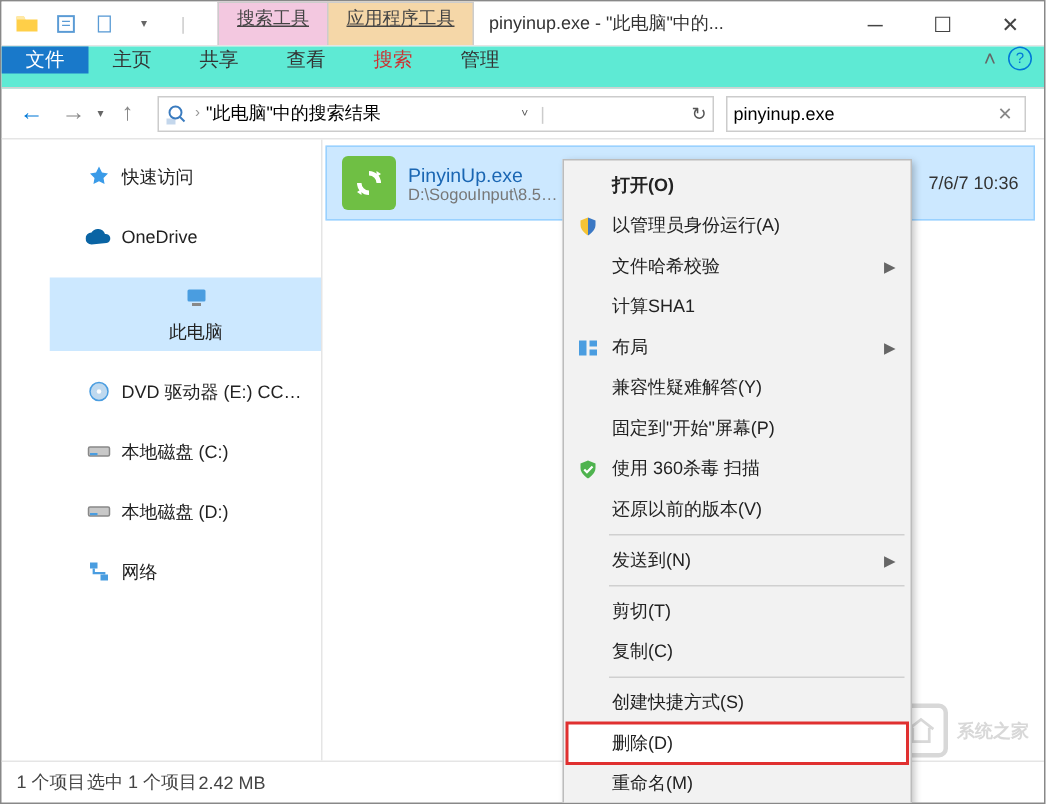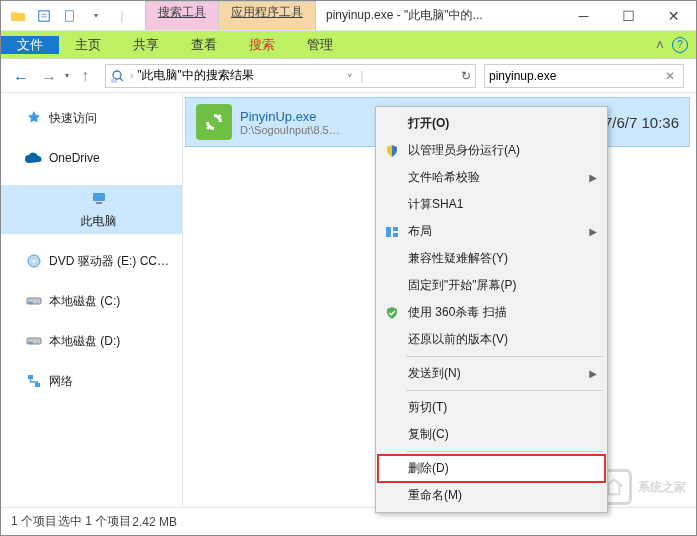--- a/index.html
+++ b/index.html
@@ -9,56 +9,56 @@
 .title-left { display: flex; align-items: center; gap: 4px; padding: 0 6px; }
 .qat-btn { width: 22px; height: 22px; display: flex; align-items: center; justify-content: center; color: #444; }
 .title-tabs { display: flex; margin-left: 6px; }
 .title-tab { padding: 3px 12px 2px; border: 1px solid #ccc; border-bottom: none; text-align: center; font-size: 12px; line-height: 1.2; text-decoration: underline; }
 .title-tab.search { background: #f3c8e0; color: #444; }
 .title-tab.app { background: #f5d7a8; color: #444; margin-left: -1px; }
 .title-text { flex: 1; padding: 0 10px; display: flex; align-items: center; color: #333; font-size: 12px; }
 .win-controls { display: flex; }
 .win-btn { width: 45px; display: flex; align-items: center; justify-content: center; color: #444; font-size: 14px; }
 
-.ribbon { height: 28px; display: flex; align-items: center; background: #bef264; border-bottom: 1px solid #d0d0d0; }
+.ribbon { height: 28px; display: flex; align-items: flex-start; background: #5eead4; border-bottom: 1px solid #d0d0d0; }
 .ribbon-tab { padding: 0 16px; display: flex; align-items: center; color: #333; font-size: 13px; }
 .ribbon-tab.file { background: #1979ca; color: #fff; }
 .ribbon-tab.search2 { color: #c33; }
 .ribbon-right { margin-left: auto; display: flex; align-items: center; padding: 0 8px; gap: 8px; color: #666; }
 .hide-ribbon { font-size: 14px; }
 .help-icon { display: inline-flex; width: 16px; height: 16px; border: 1px solid #0078d7; border-radius: 50%; align-items: center; justify-content: center; color: #0078d7; font-size: 10px; }
 
 .navbar { height: 34px; display: flex; align-items: center; padding: 0 8px; gap: 4px; border-bottom: 1px solid #e5e5e5; }
 .nav-btn { width: 24px; height: 24px; display: flex; align-items: center; justify-content: center; color: #888; font-size: 16px; }
 .nav-btn.active { color: #0078d7; }
 .nav-dd { font-size: 8px; color: #666; }
 .address { flex: 1; height: 24px; border: 1px solid #ccc; display: flex; align-items: center; padding: 0 4px; gap: 4px; margin: 0 4px; }
 .addr-icon { width: 16px; height: 16px; display: flex; align-items: center; justify-content: center; }
 .addr-sep { color: #999; font-size: 10px; }
 .addr-refresh { margin-left: auto; color: #555; }
 .searchbox { width: 200px; height: 24px; border: 1px solid #ccc; display: flex; align-items: center; padding: 0 4px; margin-right: 4px; }
 .searchbox input { border: none; outline: none; flex: 1; font-size: 12px; }
 .search-x { color: #888; font-size: 12px; padding: 0 4px; }
 
 .body { display: flex; height: 414px; }
-.sidebar { width: 182px; border-right: 1px solid #e5e5e5; padding: 12px 0; overflow: hidden; }
+.sidebar { width: 182px; border-right: 1px solid #e5e5e5; padding: 12px 0; overflow: hidden; margin-left: 32px; }
 .side-item { display: flex; align-items: center; gap: 6px; padding: 4px 10px 4px 24px; color: #222; cursor: default; }
 .side-item.selected { background: #cce8ff; flex-direction: column; }
 .side-spacer { height: 14px; }
 .side-ico { width: 18px; height: 18px; display: flex; align-items: center; justify-content: center; flex-shrink: 0; }
 .side-label { white-space: nowrap; overflow: hidden; text-overflow: ellipsis; }
 
 .content { flex: 1; position: relative; }
 .result-row { display: flex; align-items: center; gap: 8px; padding: 6px 10px; background: #cce8ff; border: 1px solid #99d1ff; margin: 4px 6px 0 2px; }
 .file-ico { width: 36px; height: 36px; background: #6fbf44; border-radius: 4px; display: flex; align-items: center; justify-content: center; position: relative; }
 .file-ico svg { width: 24px; height: 24px; }
 .file-meta { flex: 1; min-width: 0; }
 .file-name { color: #1a66b3; font-size: 13px; }
 .file-path { color: #777; font-size: 11px; }
-.file-date { color: #333; font-size: 15px; }
+.file-date { color: #333; font-size: 12px; }
 
 .statusbar { height: 28px; border-top: 1px solid #e5e5e5; display: flex; align-items: center; padding: 0 10px; gap: 1px; color: #444; font-size: 12px; }
 
 .context-menu { position: absolute; left: 374px; top: 105px; width: 233px; background: #f2f2f2; border: 1px solid #bcbcbc; box-shadow: 2px 2px 5px rgba(0,0,0,0.25); padding: 3px 2px; z-index: 100; }
 .cm-item { display: flex; align-items: center; padding: 5px 8px 5px 30px; color: #222; position: relative; }
 .cm-item.bold { font-weight: bold; }
 .cm-item.highlight { outline: 2px solid #e03030; outline-offset: -1px; background: #fff; }
 .cm-item .cm-ico { position: absolute; left: 6px; width: 16px; height: 16px; display: flex; align-items: center; justify-content: center; }
 .cm-arrow { margin-left: auto; color: #666; font-size: 10px; }
 .cm-sep { height: 1px; background: #d0d0d0; margin: 3px 2px 3px 28px; }
@@ -291,20 +291,23 @@
       <span class="cm-arrow">▶</span>
     </div>
   <div class="cm-sep"></div>
   <div class="cm-item">
       <span>剪切(T)</span>
     </div>
   <div class="cm-item">
       <span>复制(C)</span>
     </div>
   <div class="cm-sep"></div>
+  <div class="cm-item">
+      <span>创建快捷方式(S)</span>
+    </div>
   <div class="cm-item highlight">
       <span>删除(D)</span>
     </div>
   <div class="cm-item">
       <span>重命名(M)</span>
     </div>
 
 </div>
 
 <div class="watermark">

